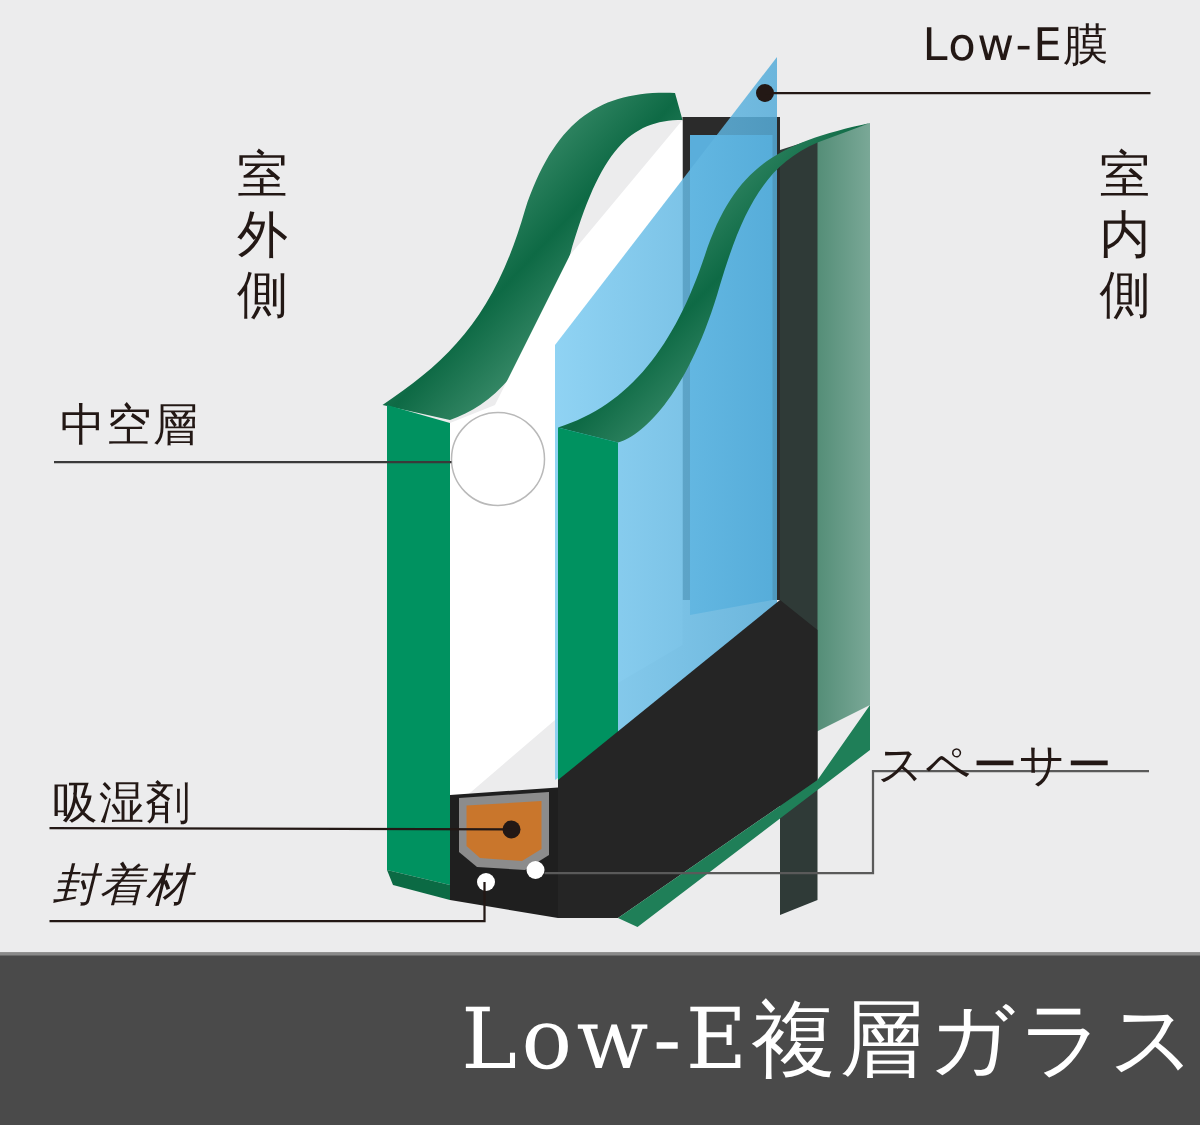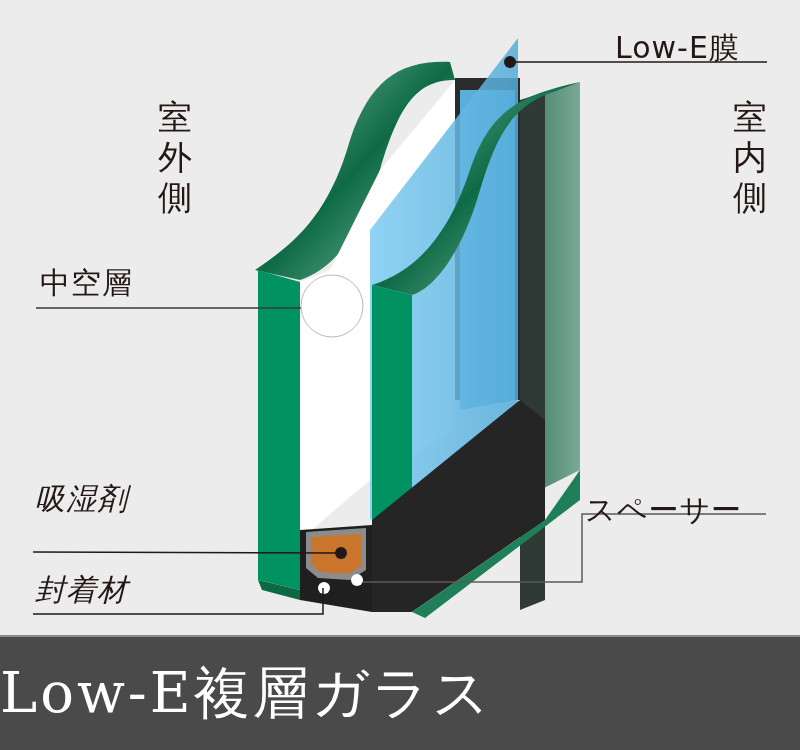--- a/index.html
+++ b/index.html
@@ -2,21 +2,21 @@
 <html><head>
 <meta charset="utf-8">
 <style>
   html, body { margin:0; padding:0; }
   body { width:800px; height:750px; background:#ececed; position:relative; overflow:hidden;
          font-family:"DejaVu Sans", sans-serif; color:#231815; }
   .label { position:absolute; font-size:30px; letter-spacing:1px; white-space:nowrap; }
   .vert { position:absolute; font-size:34px; line-height:40px; width:40px; text-align:center; }
   .vert span { display:block; }
   .footer { position:absolute; left:0; top:635px; width:800px; height:115px; background:#4a4a4a;
-            border-top:2px solid #8a8a8a; box-sizing:border-box; display:flex; align-items:center; justify-content:flex-start; }
+            border-top:2px solid #8a8a8a; box-sizing:border-box; display:flex; align-items:center; justify-content:flex-end; }
   .footer-title { color:#fff; font-family:"DejaVu Serif", serif; font-size:56px; letter-spacing:3px; }
   svg.diagram { position:absolute; left:0; top:0; }
 </style>
 </head>
 <body>
 
 <svg class="diagram" width="800" height="640" viewBox="0 0 800 640">
   <defs>
     <linearGradient id="gTop" x1="0" y1="0" x2="1" y2="1">
       <stop offset="0" stop-color="#7fc2a5"></stop>
@@ -66,33 +66,33 @@
   <circle cx="357" cy="580" r="6" fill="#ffffff"></circle>
   <circle cx="324" cy="588" r="6" fill="#ffffff"></circle>
 
   <line x1="510" y1="62" x2="767" y2="62" stroke="#231815" stroke-width="1.5"></line>
   <line x1="36" y1="308" x2="301" y2="308" stroke="#3a3a3a" stroke-width="1.5"></line>
   <line x1="33" y1="552" x2="341" y2="553" stroke="#231815" stroke-width="1.5"></line>
   <polyline points="33,614 323,614 323,588" fill="none" stroke="#231815" stroke-width="1.5"></polyline>
   <polyline points="363,582 582,582 582,514 766,514" fill="none" stroke="#5a5a5a" stroke-width="1.5"></polyline>
 </svg>
 
-<div class="label" style="left:615px;top:28px;">Low-E膜</div>
+<div class="label" style="left:615px;top:10px;">Low-E膜</div>
 
 <div class="vert" style="left:155px;top:97px;">
   <span>室</span>
   <span>外</span>
   <span>側</span>
 </div>
 <div class="vert" style="left:730px;top:97px;">
   <span>室</span>
   <span>内</span>
   <span>側</span>
 </div>
 
 <div class="label" style="left:40px;top:263px;text-align:right;">中空層</div>
 <div class="label" style="left:585px;top:490px;">スペーサー</div>
-<div class="label" style="left:35px;top:479px;font-style:italic;">吸湿剤</div>
+<div class="label" style="left:35px;top:515px;">吸湿剤</div>
 <div class="label" style="left:35px;top:570px;font-style:italic;">封着材</div>
 
 <div class="footer">
   <div class="footer-title">Low-E複層ガラス</div>
 </div>
 
 </body></html>

